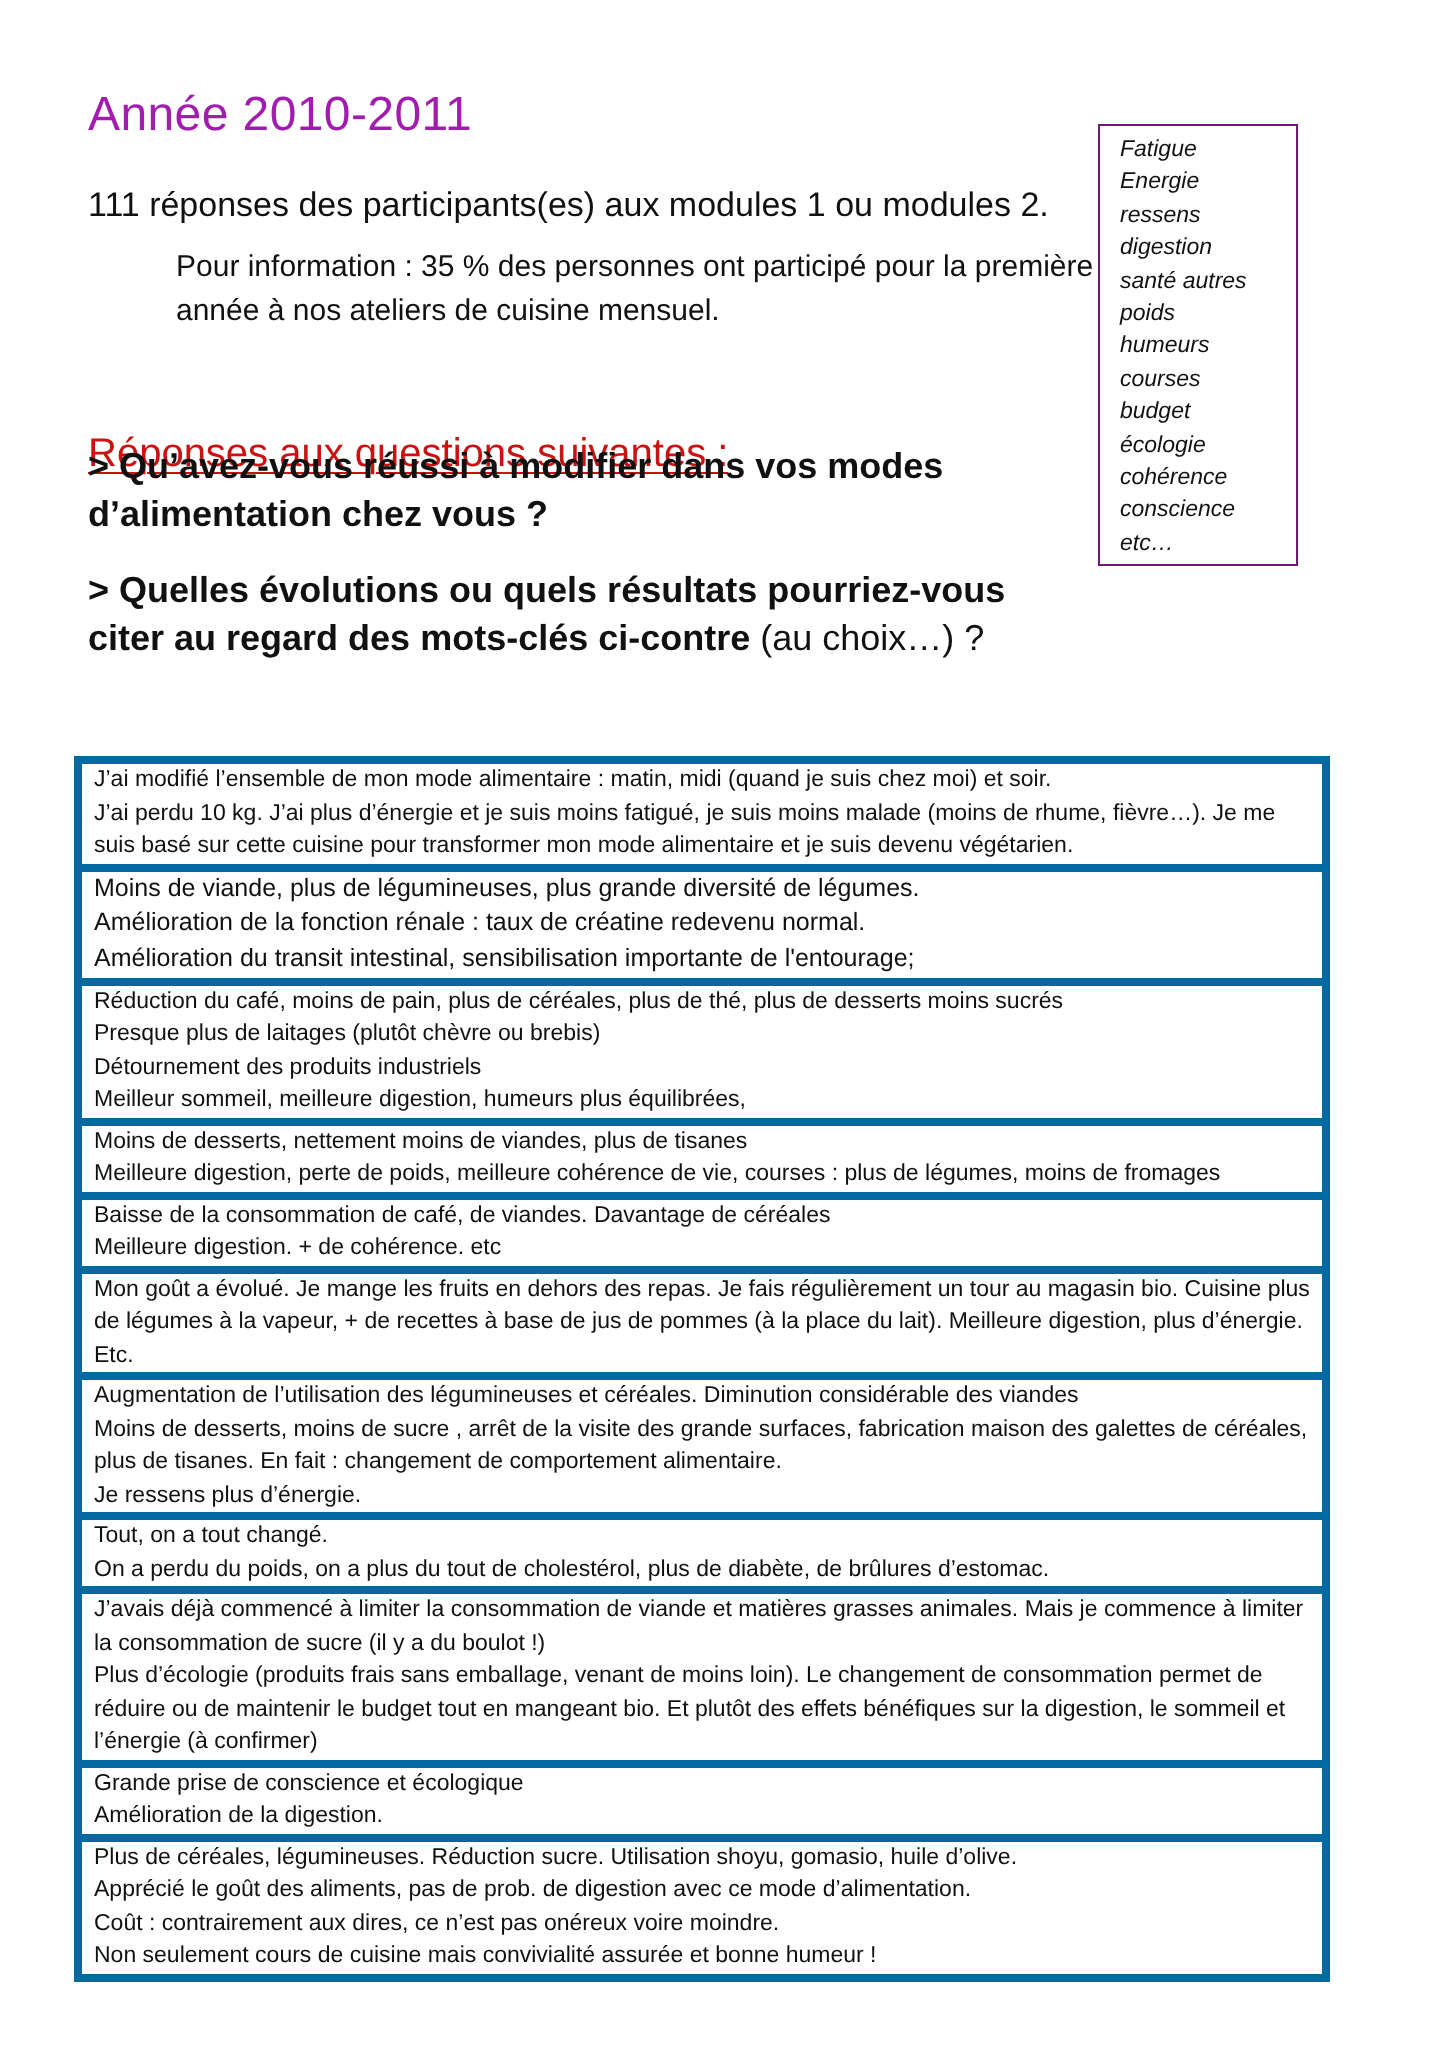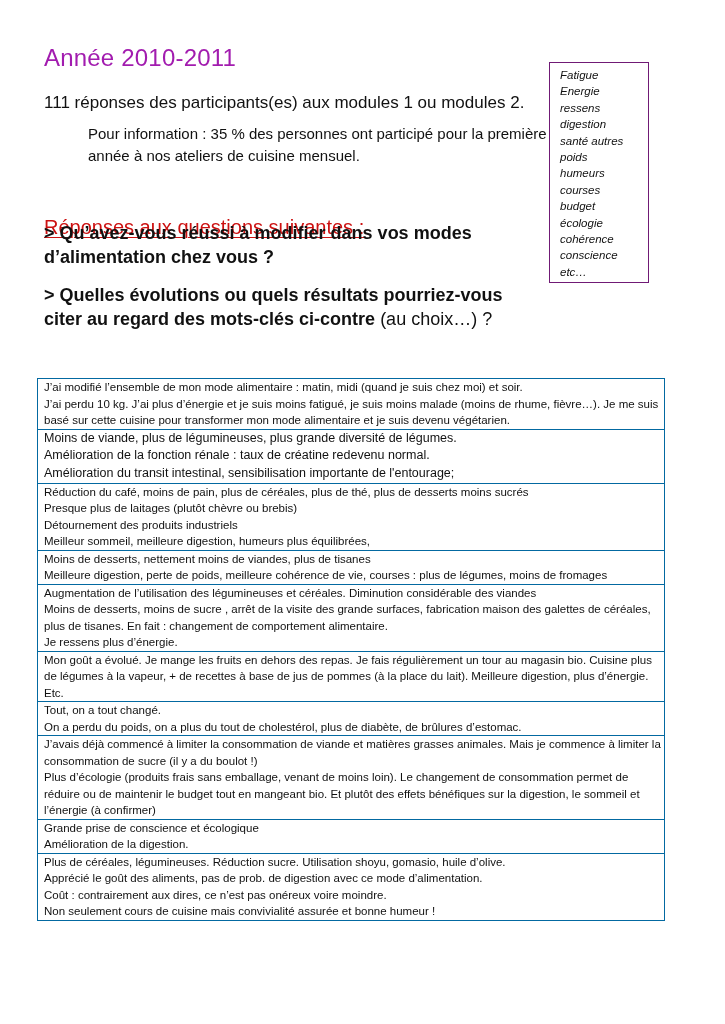--- a/index.html
+++ b/index.html
@@ -27,21 +27,21 @@
       position: absolute; left: 549px; top: 62px; width: 100px; height: 221px;
       border: 1px solid #701a75; box-sizing: border-box;
       padding: 4px 0 0 10px; font-size: 11.5px; line-height: 16.4px; font-style: italic;
     }
     .keywords div { white-space: nowrap; }
     table.responses {
       position: absolute; left: 37px; top: 378px; width: 628px;
       border-collapse: collapse; font-size: 11.5px;
     }
     table.responses td {
-      border: 1px solid #0369a1; padding: 0 0 0 6px; vertical-align: top; line-height: 16.5px; margin-left: 19px;
+      border: 4px solid #0369a1; padding: 0 0 0 6px; vertical-align: top; line-height: 16.5px; margin-left: 19px;
     }
     table.responses td.big { font-size: 12.5px; line-height: 17.5px; }
     .line { display: block; white-space: normal; }
   </style>
 </head>
 <body>
 
 <div class="title">Année 2010-2011</div>
 <div class="intro1">111 réponses des participants(es) aux modules 1 ou modules 2.</div>
 <div class="intro2">Pour information : 35 % des personnes ont participé pour la première année à nos ateliers de cuisine mensuel.</div>
@@ -94,29 +94,35 @@
       <span class="line">Meilleur sommeil, meilleure digestion, humeurs plus équilibrées,</span>
     </td>
       </tr>
     <tr>
         <td style="height:32px">
       <span class="line">Moins de desserts, nettement moins de viandes, plus de tisanes</span>
       <span class="line">Meilleure digestion, perte de poids, meilleure cohérence de vie, courses : plus de légumes, moins de fromages</span>
     </td>
       </tr>
     <tr>
-        <td style="height:65px">
-      <span class="line">Augmentation de l’utilisation des légumineuses et céréales. Diminution considérable des viandes</span>
-      <span class="line">Moins de desserts, moins de sucre , arrêt de la visite des grande surfaces, fabrication maison des galettes de céréales, plus de tisanes. En fait : changement de comportement alimentaire.</span>
-      <span class="line">Je ressens plus d’énergie.</span>
+        <td style="height:32px">
+      <span class="line">Baisse de la consommation de café, de viandes. Davantage de céréales</span>
+      <span class="line">Meilleure digestion. + de cohérence.  etc</span>
     </td>
       </tr>
     <tr>
         <td style="height:49px">
       <span class="line">Mon goût a évolué. Je mange les fruits en dehors des repas. Je fais régulièrement un tour au magasin bio. Cuisine plus de légumes à la  vapeur, + de recettes à base de jus de pommes (à la place du lait). Meilleure digestion, plus d’énergie. Etc.</span>
+    </td>
+      </tr>
+    <tr>
+        <td style="height:65px">
+      <span class="line">Augmentation de l’utilisation des légumineuses et céréales. Diminution considérable des viandes</span>
+      <span class="line">Moins de desserts, moins de sucre , arrêt de la visite des grande surfaces, fabrication maison des galettes de céréales, plus de tisanes. En fait : changement de comportement alimentaire.</span>
+      <span class="line">Je ressens plus d’énergie.</span>
     </td>
       </tr>
     <tr>
         <td style="height:33px">
       <span class="line">Tout, on a tout changé.</span>
       <span class="line">On a perdu du poids, on a plus du tout de cholestérol, plus de diabète, de brûlures d’estomac.</span>
     </td>
       </tr>
     <tr>
         <td style="height:80px">

